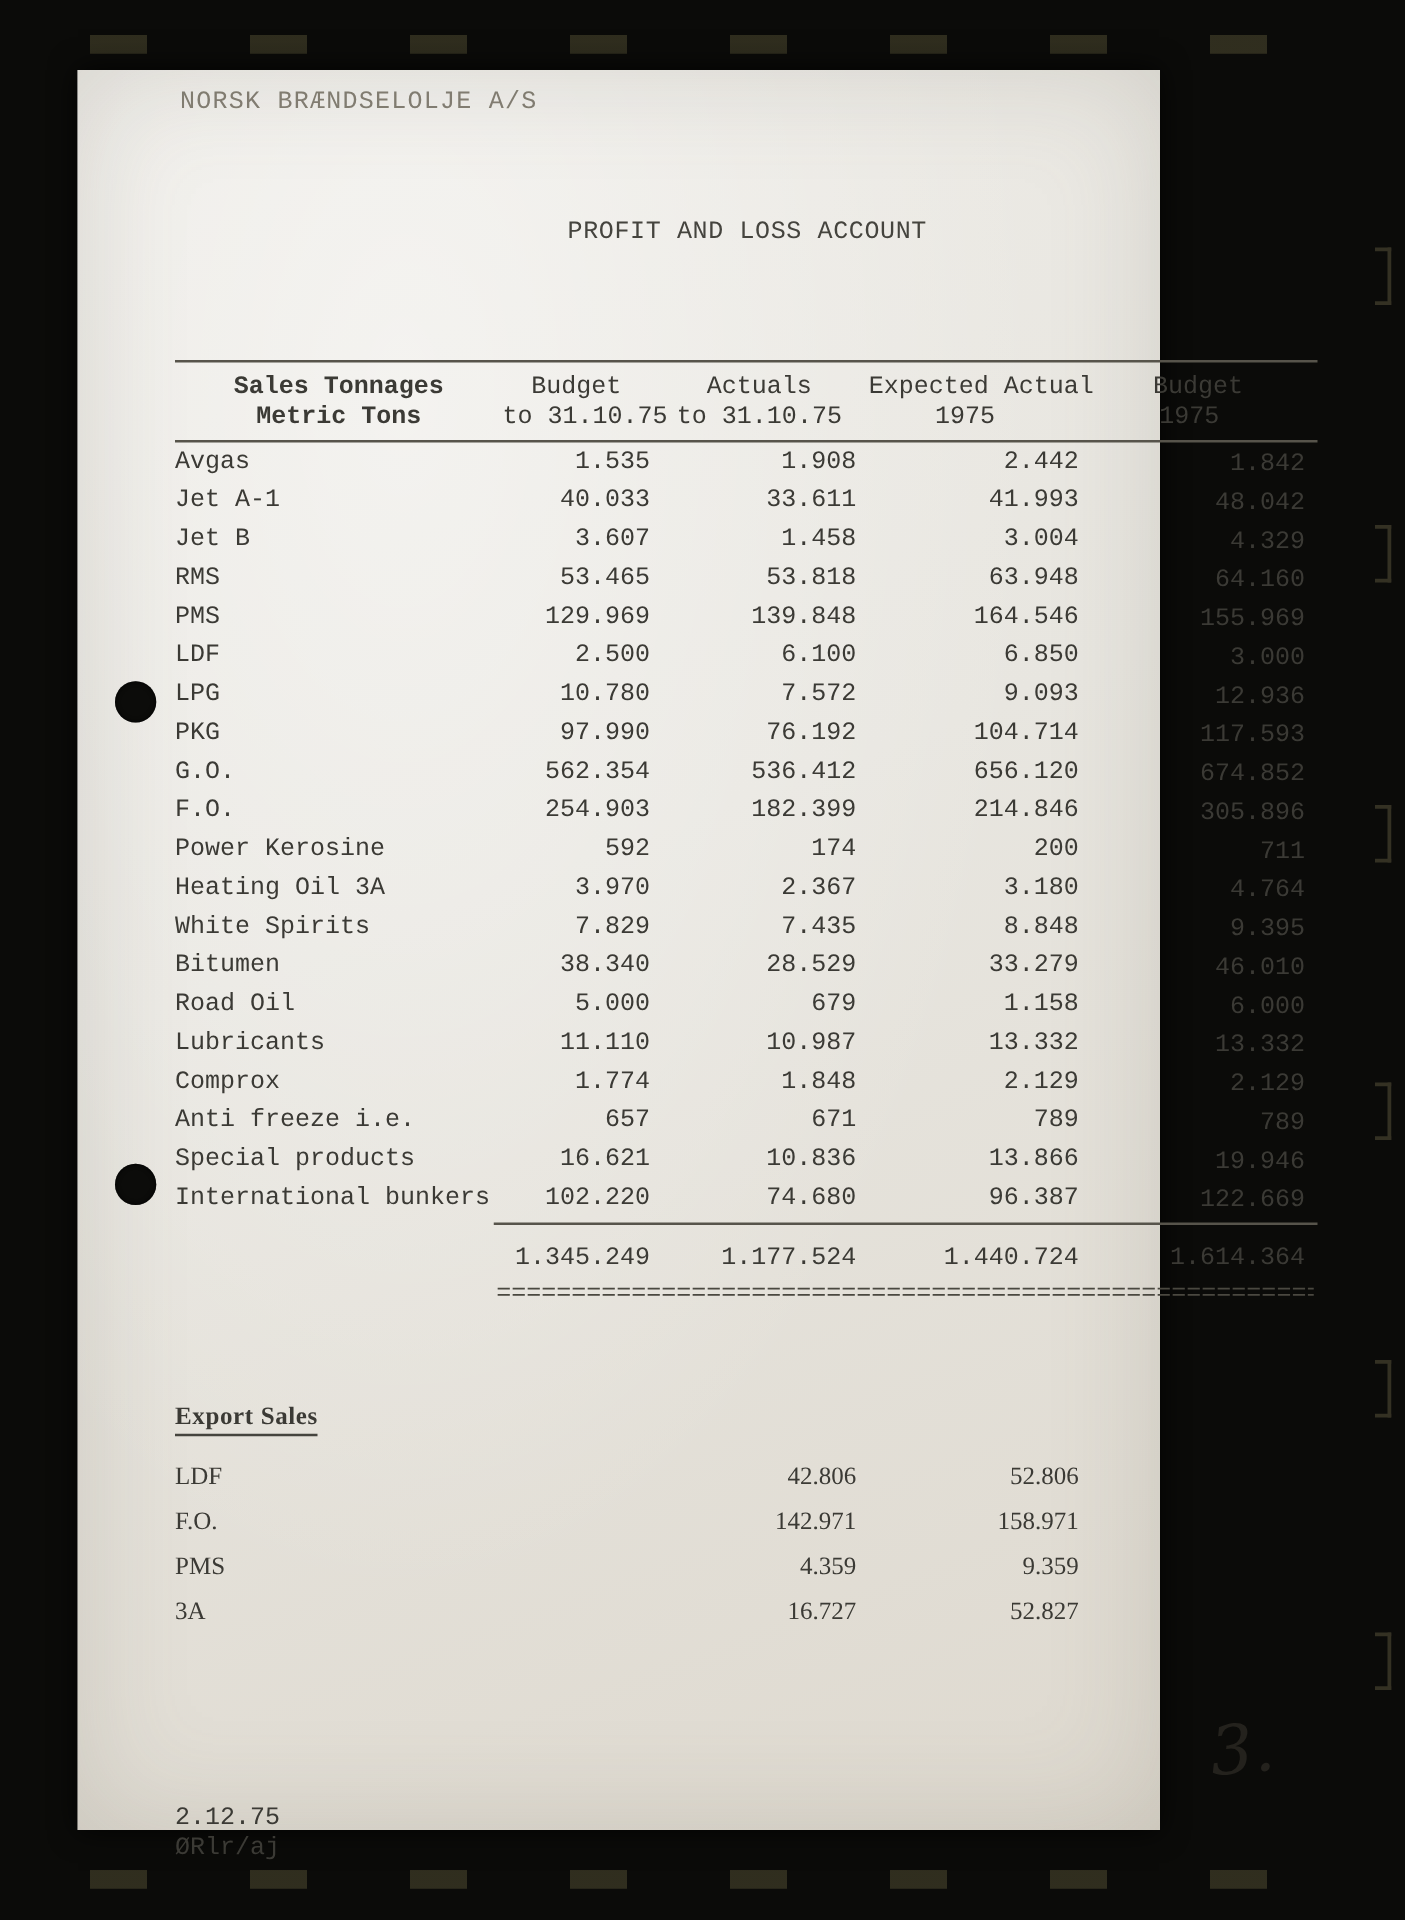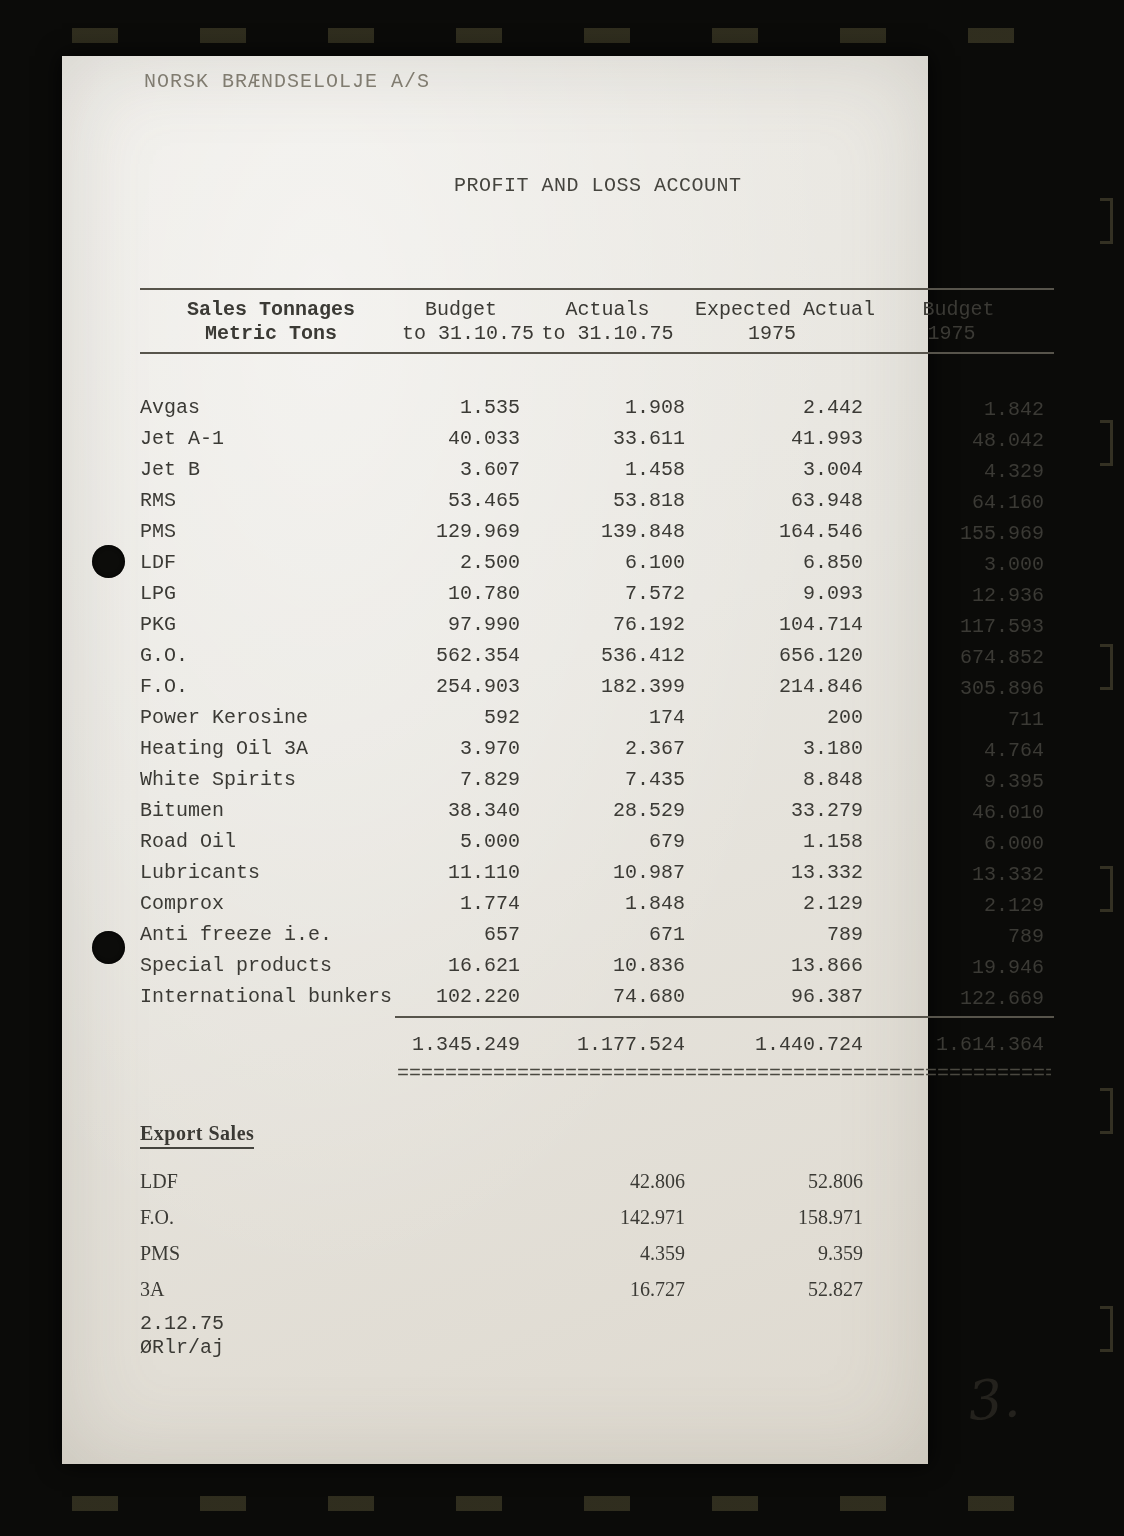--- a/index.html
+++ b/index.html
@@ -58,21 +58,21 @@
   .sales-table {
     position: absolute; left: 78px; top: 232px; width: 914px;
     font-size: 20px;
   }
   .rule { height: 0; border-top: 2px solid #57544b; }
   .grid-row { display: grid; grid-template-columns: 262px 128px 165px 178px 181px; }
   .thead { padding: 8px 0 6px 0; line-height: 24px; }
   .hcell { text-align: center; padding-right: 10px; white-space: nowrap; }
   .hcell.lbl { text-align: center; padding-right: 0; font-weight: bold; }
   .hcell .l2.pad { padding-right: 14px; }
-  .tbody { margin-top: 38px; }
+  .tbody { }
   .trow { line-height: 31px; }
   .cell { white-space: nowrap; }
   .cell.num { text-align: right; padding-right: 10px; }
   .cell.low { transform: translateY(2px); }
   .totals-rule { margin-left: 255px; margin-top: 4px; border-top: 2px solid #57544b; height: 0; }
   .totals-row { padding-top: 16px; line-height: 22px; }
   .separator {
     margin-left: 257px; margin-top: 8px; width: 654px;
     overflow: hidden; white-space: nowrap;
     font-size: 20px; line-height: 20px; color: #4a4840;
@@ -80,21 +80,21 @@
 
   
   .export-section { position: absolute; left: 78px; top: 1066px; width: 914px; font-size: 20px; font-family: Liberation Serif, serif; }
   .export-heading {
     display: inline-block; font-weight: bold; letter-spacing: .5px;
     border-bottom: 2px solid #45443e; padding-bottom: 2px; margin-bottom: 14px;
   }
   .erow { line-height: 36px; }
 
   
-  .footer { position: absolute; left: 78px; top: 1256px; font-size: 20px; line-height: 24px; }
+  .footer { position: absolute; left: 78px; top: 1387px; font-size: 20px; line-height: 24px; }
   .page-number {
     position: absolute; left: 906px; top: 1312px;
     font-family: "DejaVu Serif", serif; font-style: italic;
     font-size: 54px; color: #24221d; transform: rotate(-5deg);
   }
 </style>
 </head>
 <body>
 
 <div class="film-strip top"></div>

